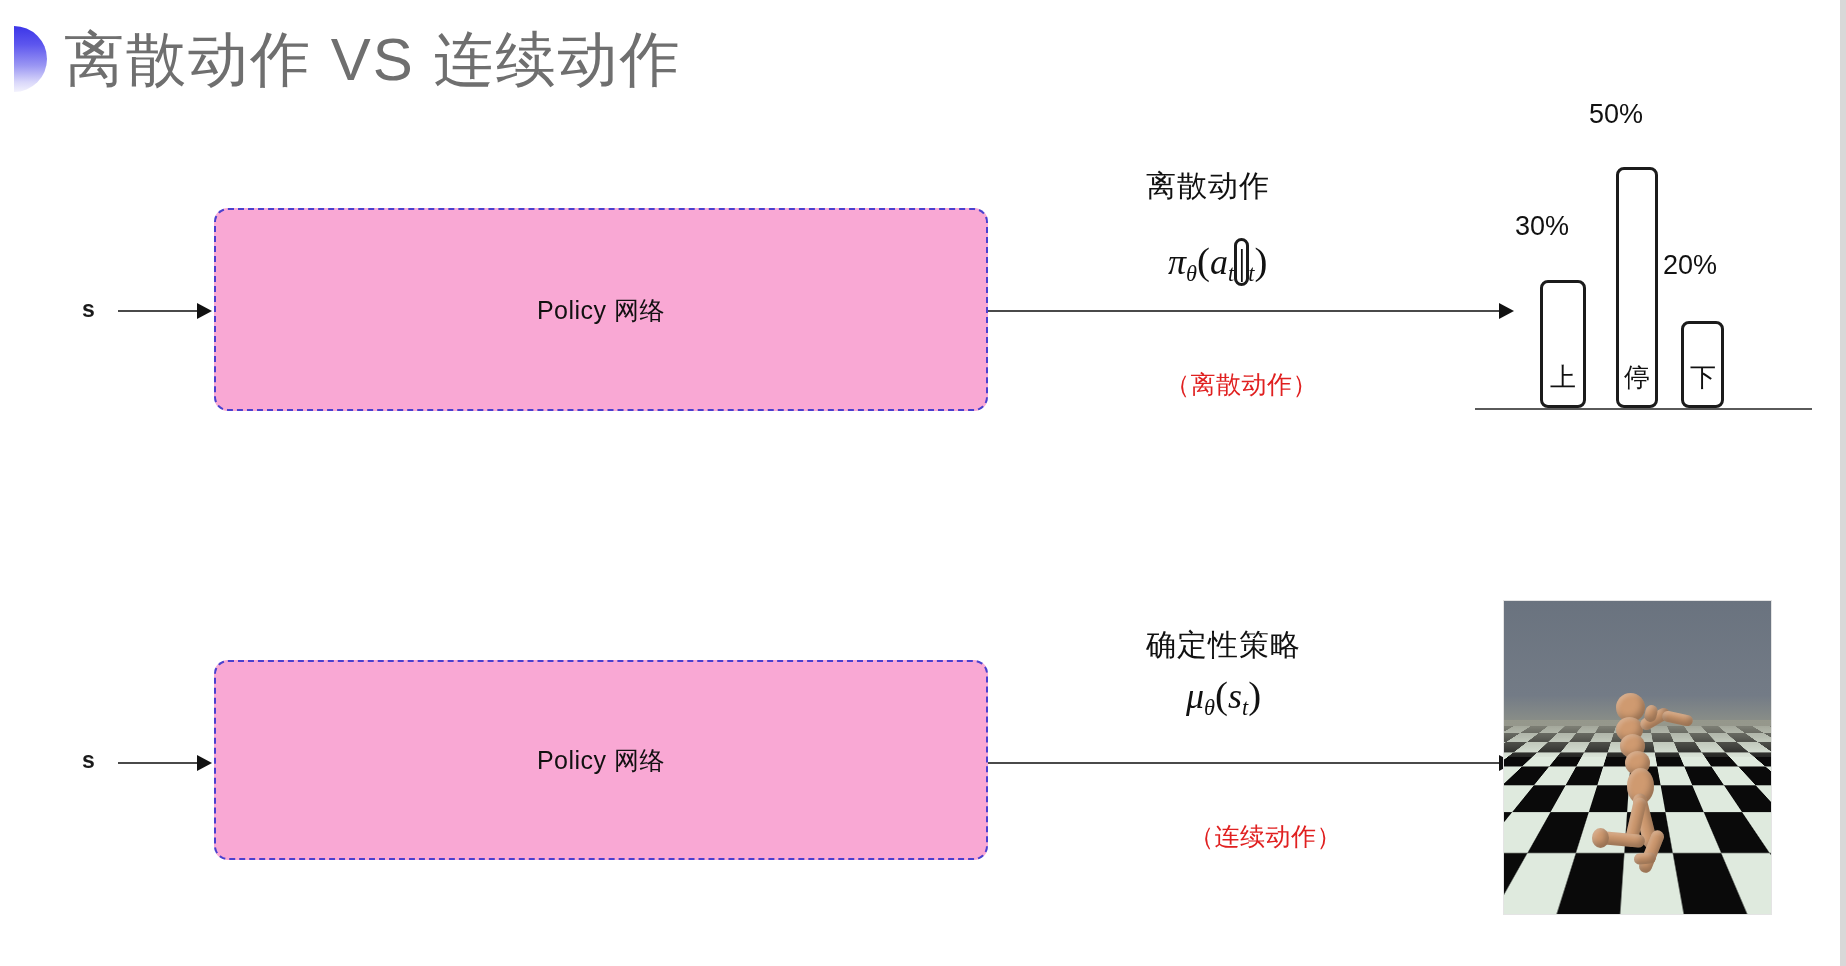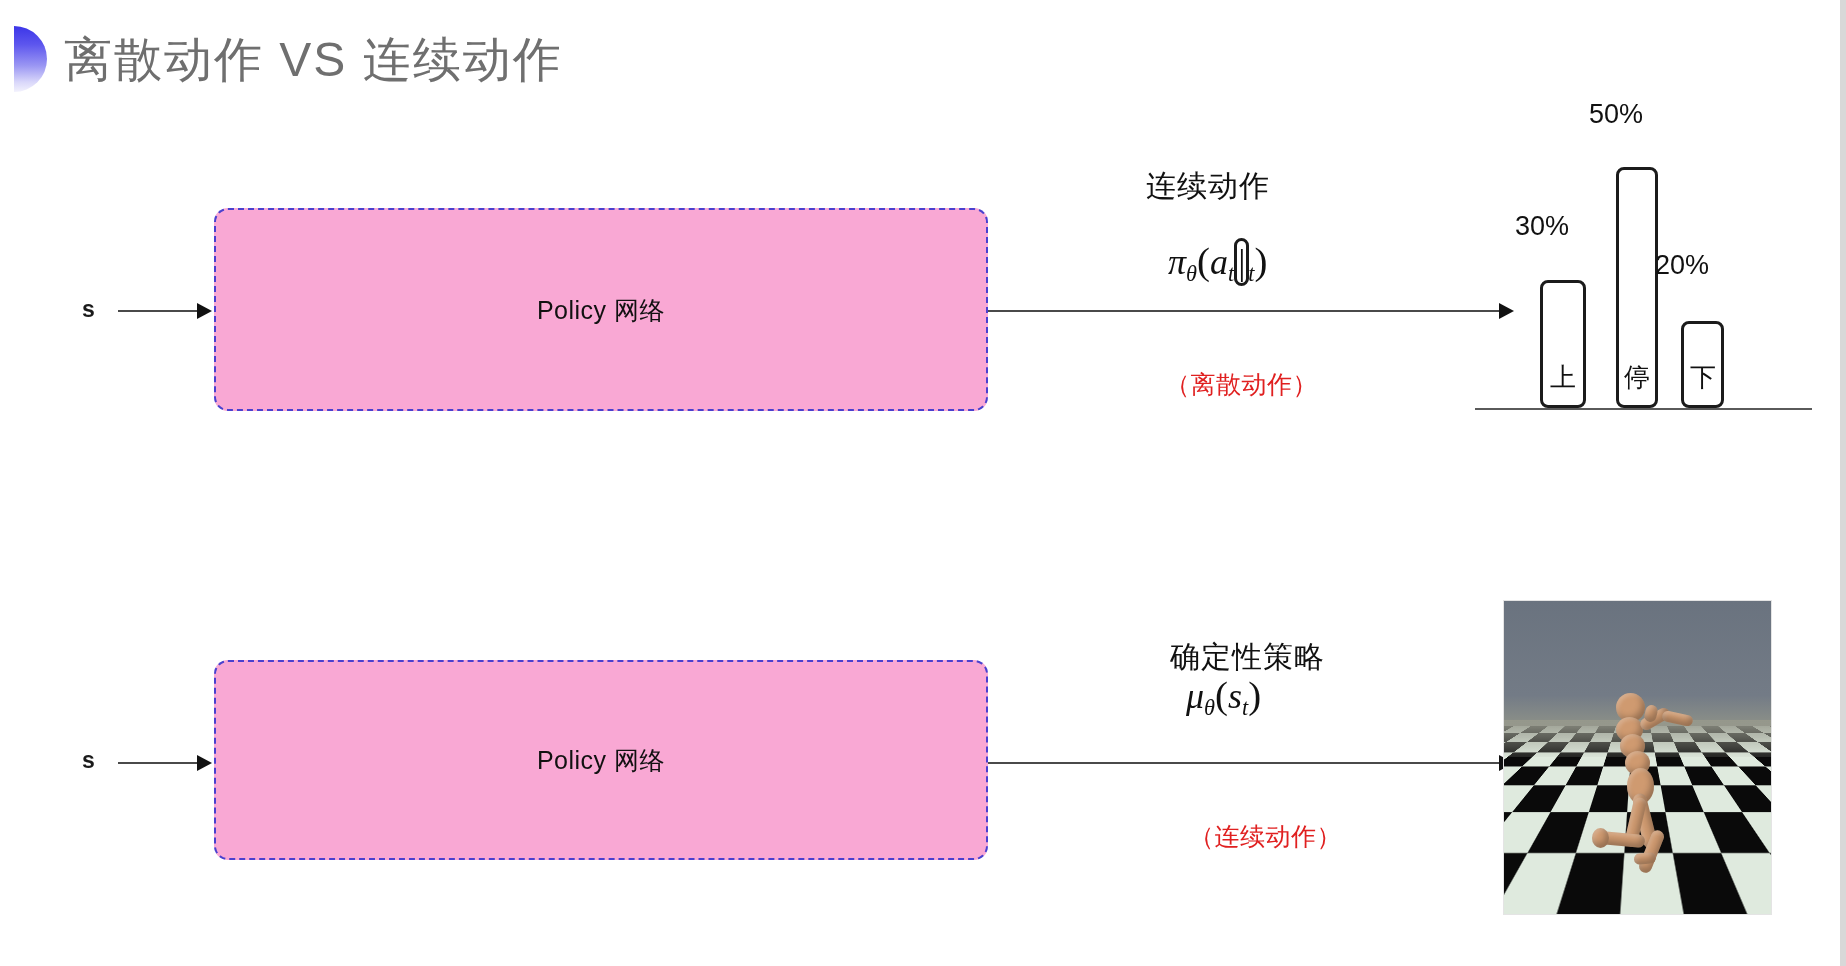--- a/index.html
+++ b/index.html
@@ -29,21 +29,21 @@
     top: 26px;
     width: 33px;
     height: 66px;
     border-radius: 0 66px 66px 0;
     background: linear-gradient(to bottom, #3b35e8 0%, #5d56ee 28%, #9a96f3 60%, #d9d7fa 85%, #f3f2fd 100%);
   }
   .slide-title {
     position: absolute;
     left: 64px;
     top: 24px;
-    font-size: 48px;
+    font-size: 60px;
     line-height: 72px;
     letter-spacing: 2px;
     color: #6f6f6f;
     font-weight: 400;
     white-space: nowrap;
   }
 
   
   .state-label {
     position: absolute;
@@ -218,59 +218,59 @@
     <div class="state-label" style="left:82px; top:296px;">s</div>
 
     <div class="arrow" style="left:118px; top:310px; width:92px;"></div>
 
     <div class="policy-box" style="left:214px; top:208px; width:774px; height:203px;">
       <div class="policy-box-label">Policy 网络</div>
     </div>
 
     <div class="arrow" style="left:988px; top:310px; width:524px;"></div>
 
-    <div class="annot-title" style="left:1146px; top:166px;">连续动作</div>
+    <div class="annot-title" style="left:1146px; top:166px;">离散动作</div>
 
     <div class="annot-formula" style="left:1168px; top:238px;">
       <span>π</span><span class="sub">θ</span><span class="paren">(</span><span>a</span><span class="sub">t</span><span class="bar">|</span><span>s</span><span class="sub">t</span><span class="paren">)</span>
     </div>
 
     <div class="annot-note" style="left:1165px; top:368px;">（离散动作）</div>
 
     <div class="chart" style="left:1475px; top:118px; width:345px; height:300px;">
 
       <div class="chart-axis" style="top:290px; width:337px;"></div>
 
       <div class="bar" style="left:65px; bottom:10px; width:46px; height:128px;"></div>
       <div class="bar-value" style="left:40px; top:93px; width:96px;">30%</div>
       <div class="bar-cat" style="left:40px; top:242px; width:96px;">上</div>
 
       <div class="bar" style="left:141px; bottom:10px; width:42px; height:241px;"></div>
       <div class="bar-value" style="left:114px; top:-19px; width:96px;">50%</div>
       <div class="bar-cat" style="left:114px; top:242px; width:96px;">停</div>
 
       <div class="bar" style="left:206px; bottom:10px; width:43px; height:87px;"></div>
-      <div class="bar-value" style="left:180px; top:132px; width:96px;">20%</div>
+      <div class="bar-value" style="left:180px; top:132px; width:96px;padding-left:8px;">20%</div>
       <div class="bar-cat" style="left:180px; top:242px; width:96px;">下</div>
     </div>
   </div>
 
   <div>
 
     <div class="state-label" style="left:82px; top:747px;">s</div>
 
     <div class="arrow" style="left:118px; top:762px; width:92px;"></div>
 
     <div class="policy-box" style="left:214px; top:660px; width:774px; height:200px;">
       <div class="policy-box-label">Policy 网络</div>
     </div>
 
     <div class="arrow" style="left:988px; top:762px; width:524px;"></div>
 
-    <div class="annot-title" style="left:1170px; top:625px;margin-top:12px;">确定性策略</div>
+    <div class="annot-title" style="left:1146px; top:625px;">确定性策略</div>
 
     <div class="annot-formula" style="left:1186px; top:672px;text-align:right;">
       <span>μ</span><span class="sub">θ</span><span class="paren">(</span><span>s</span><span class="sub">t</span><span class="paren">)</span>
     </div>
 
     <div class="annot-note" style="left:1165px; top:820px;margin-left:24px;">（连续动作）</div>
 
     <div class="humanoid-frame" style="left:1503px; top:600px; width:269px; height:315px;">
       <div class="sky"></div>
       <div class="floor"></div>

